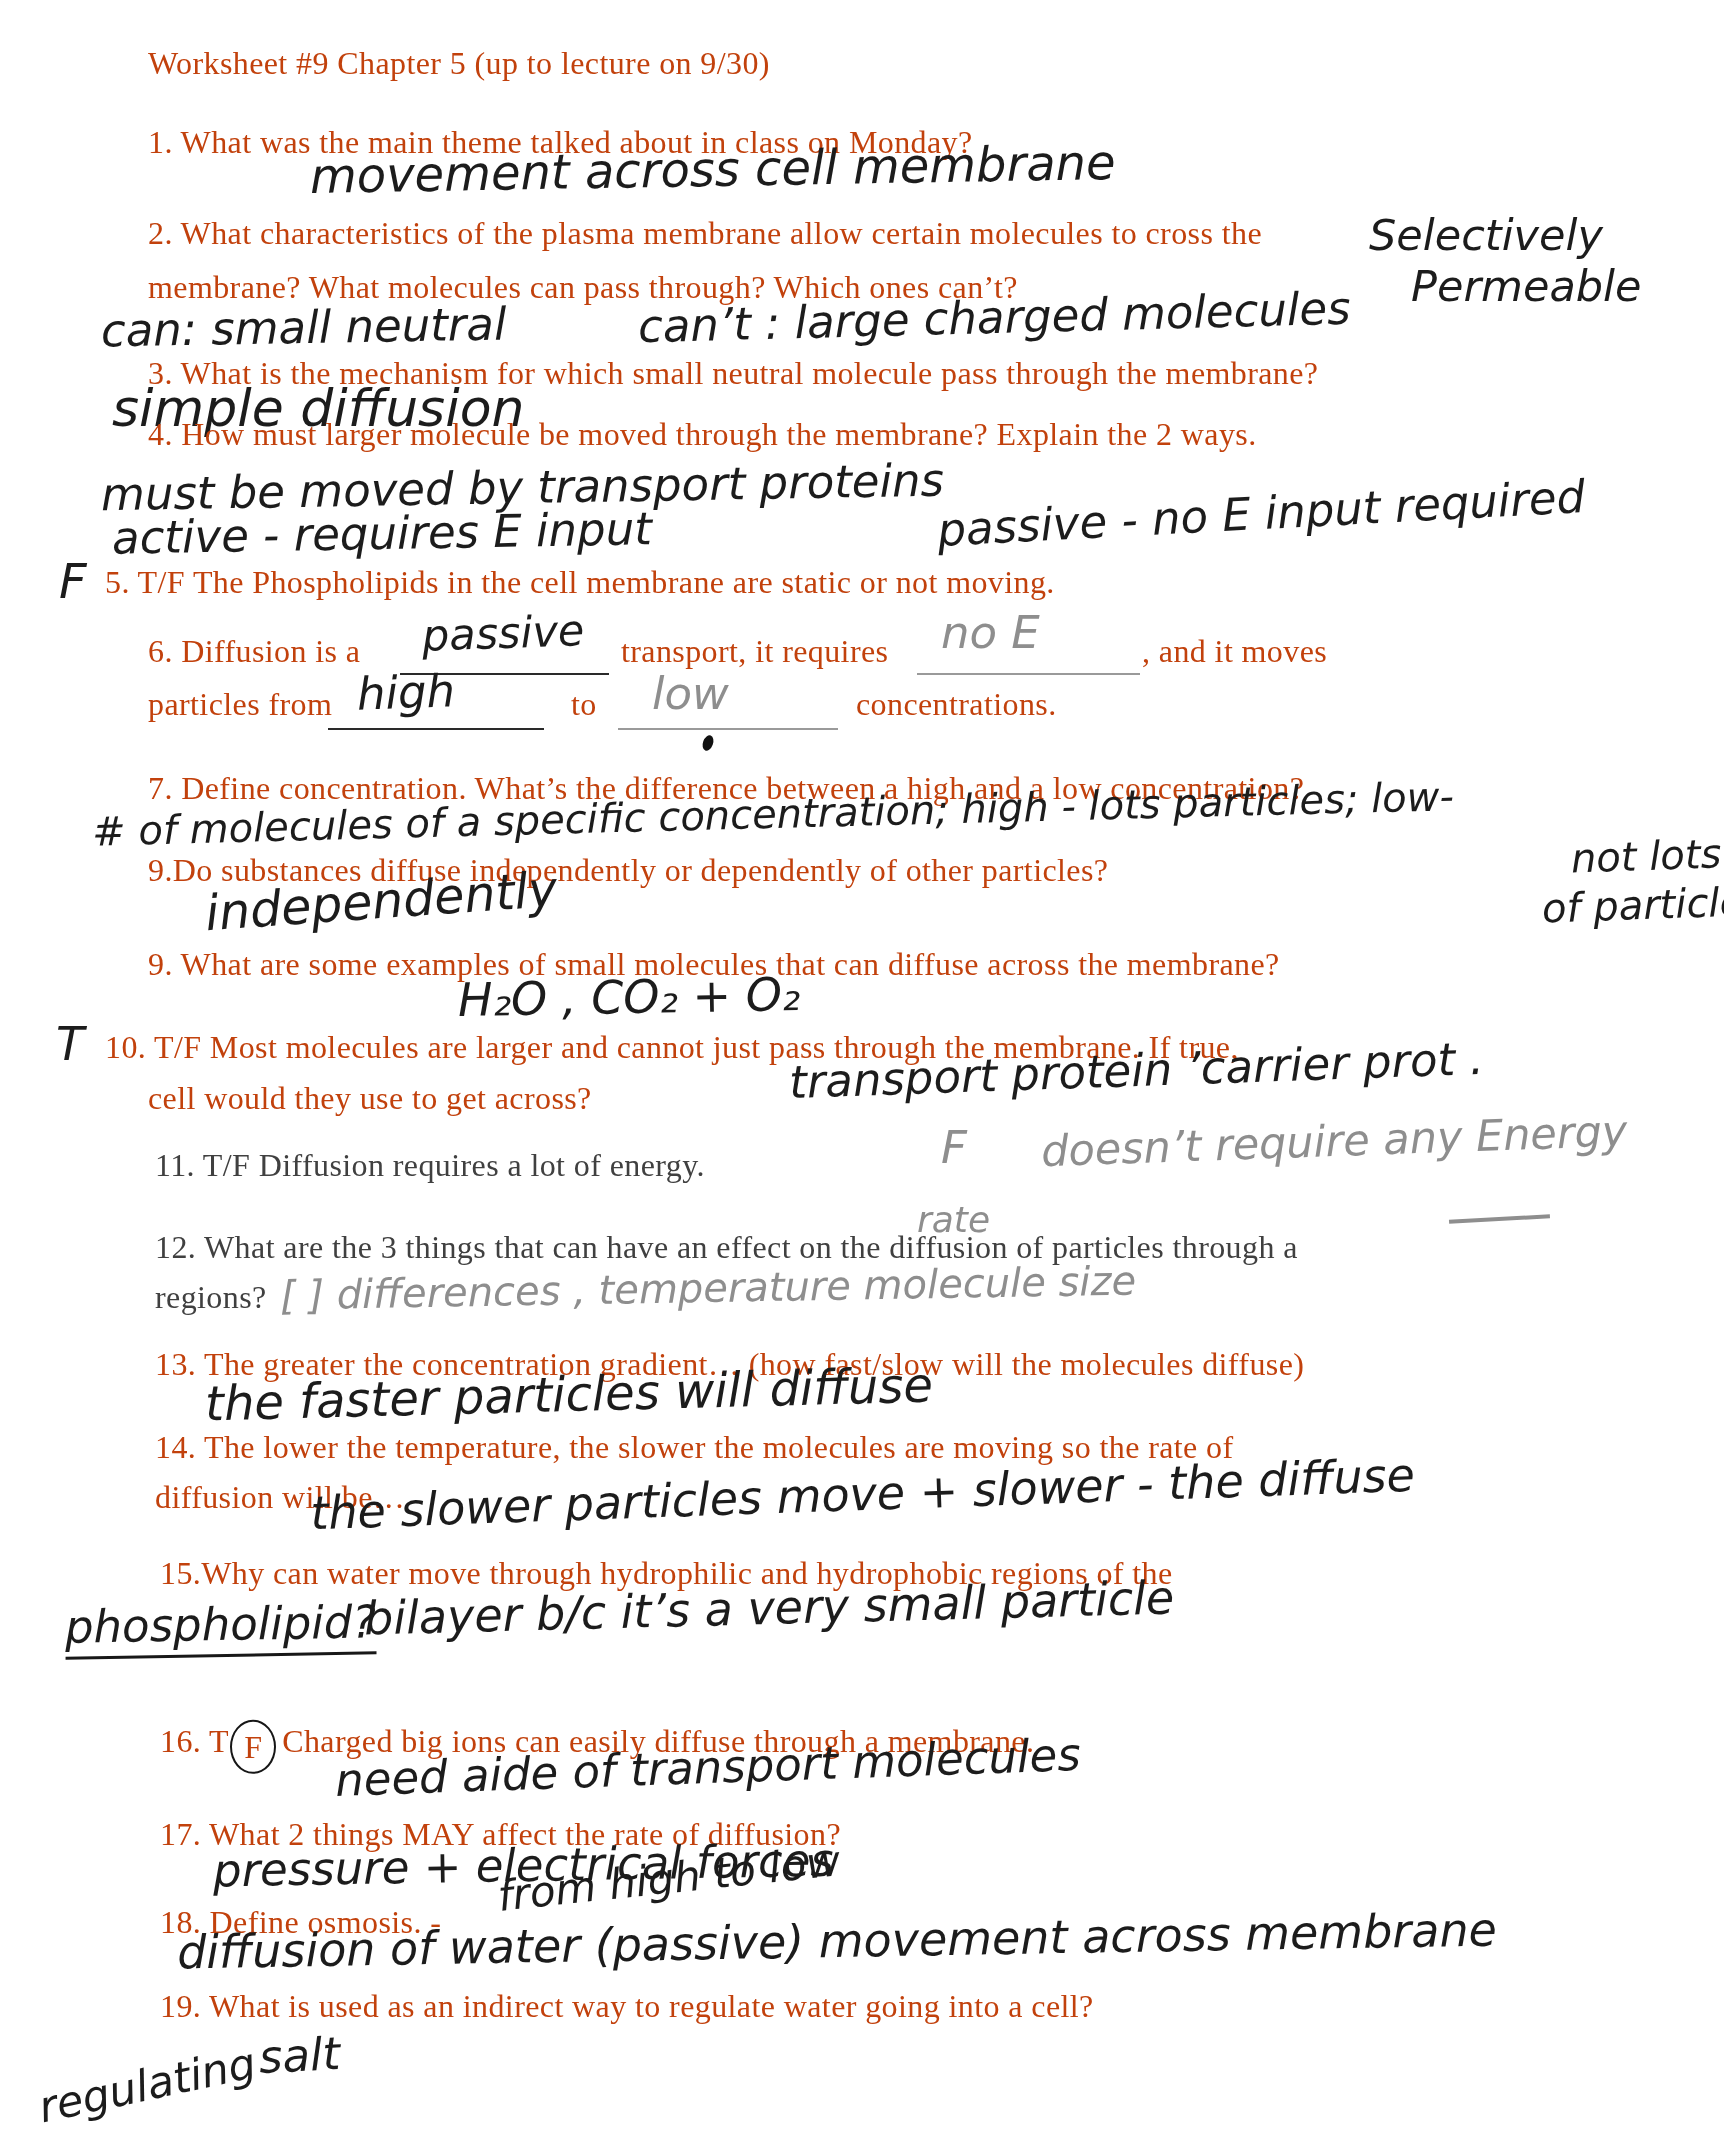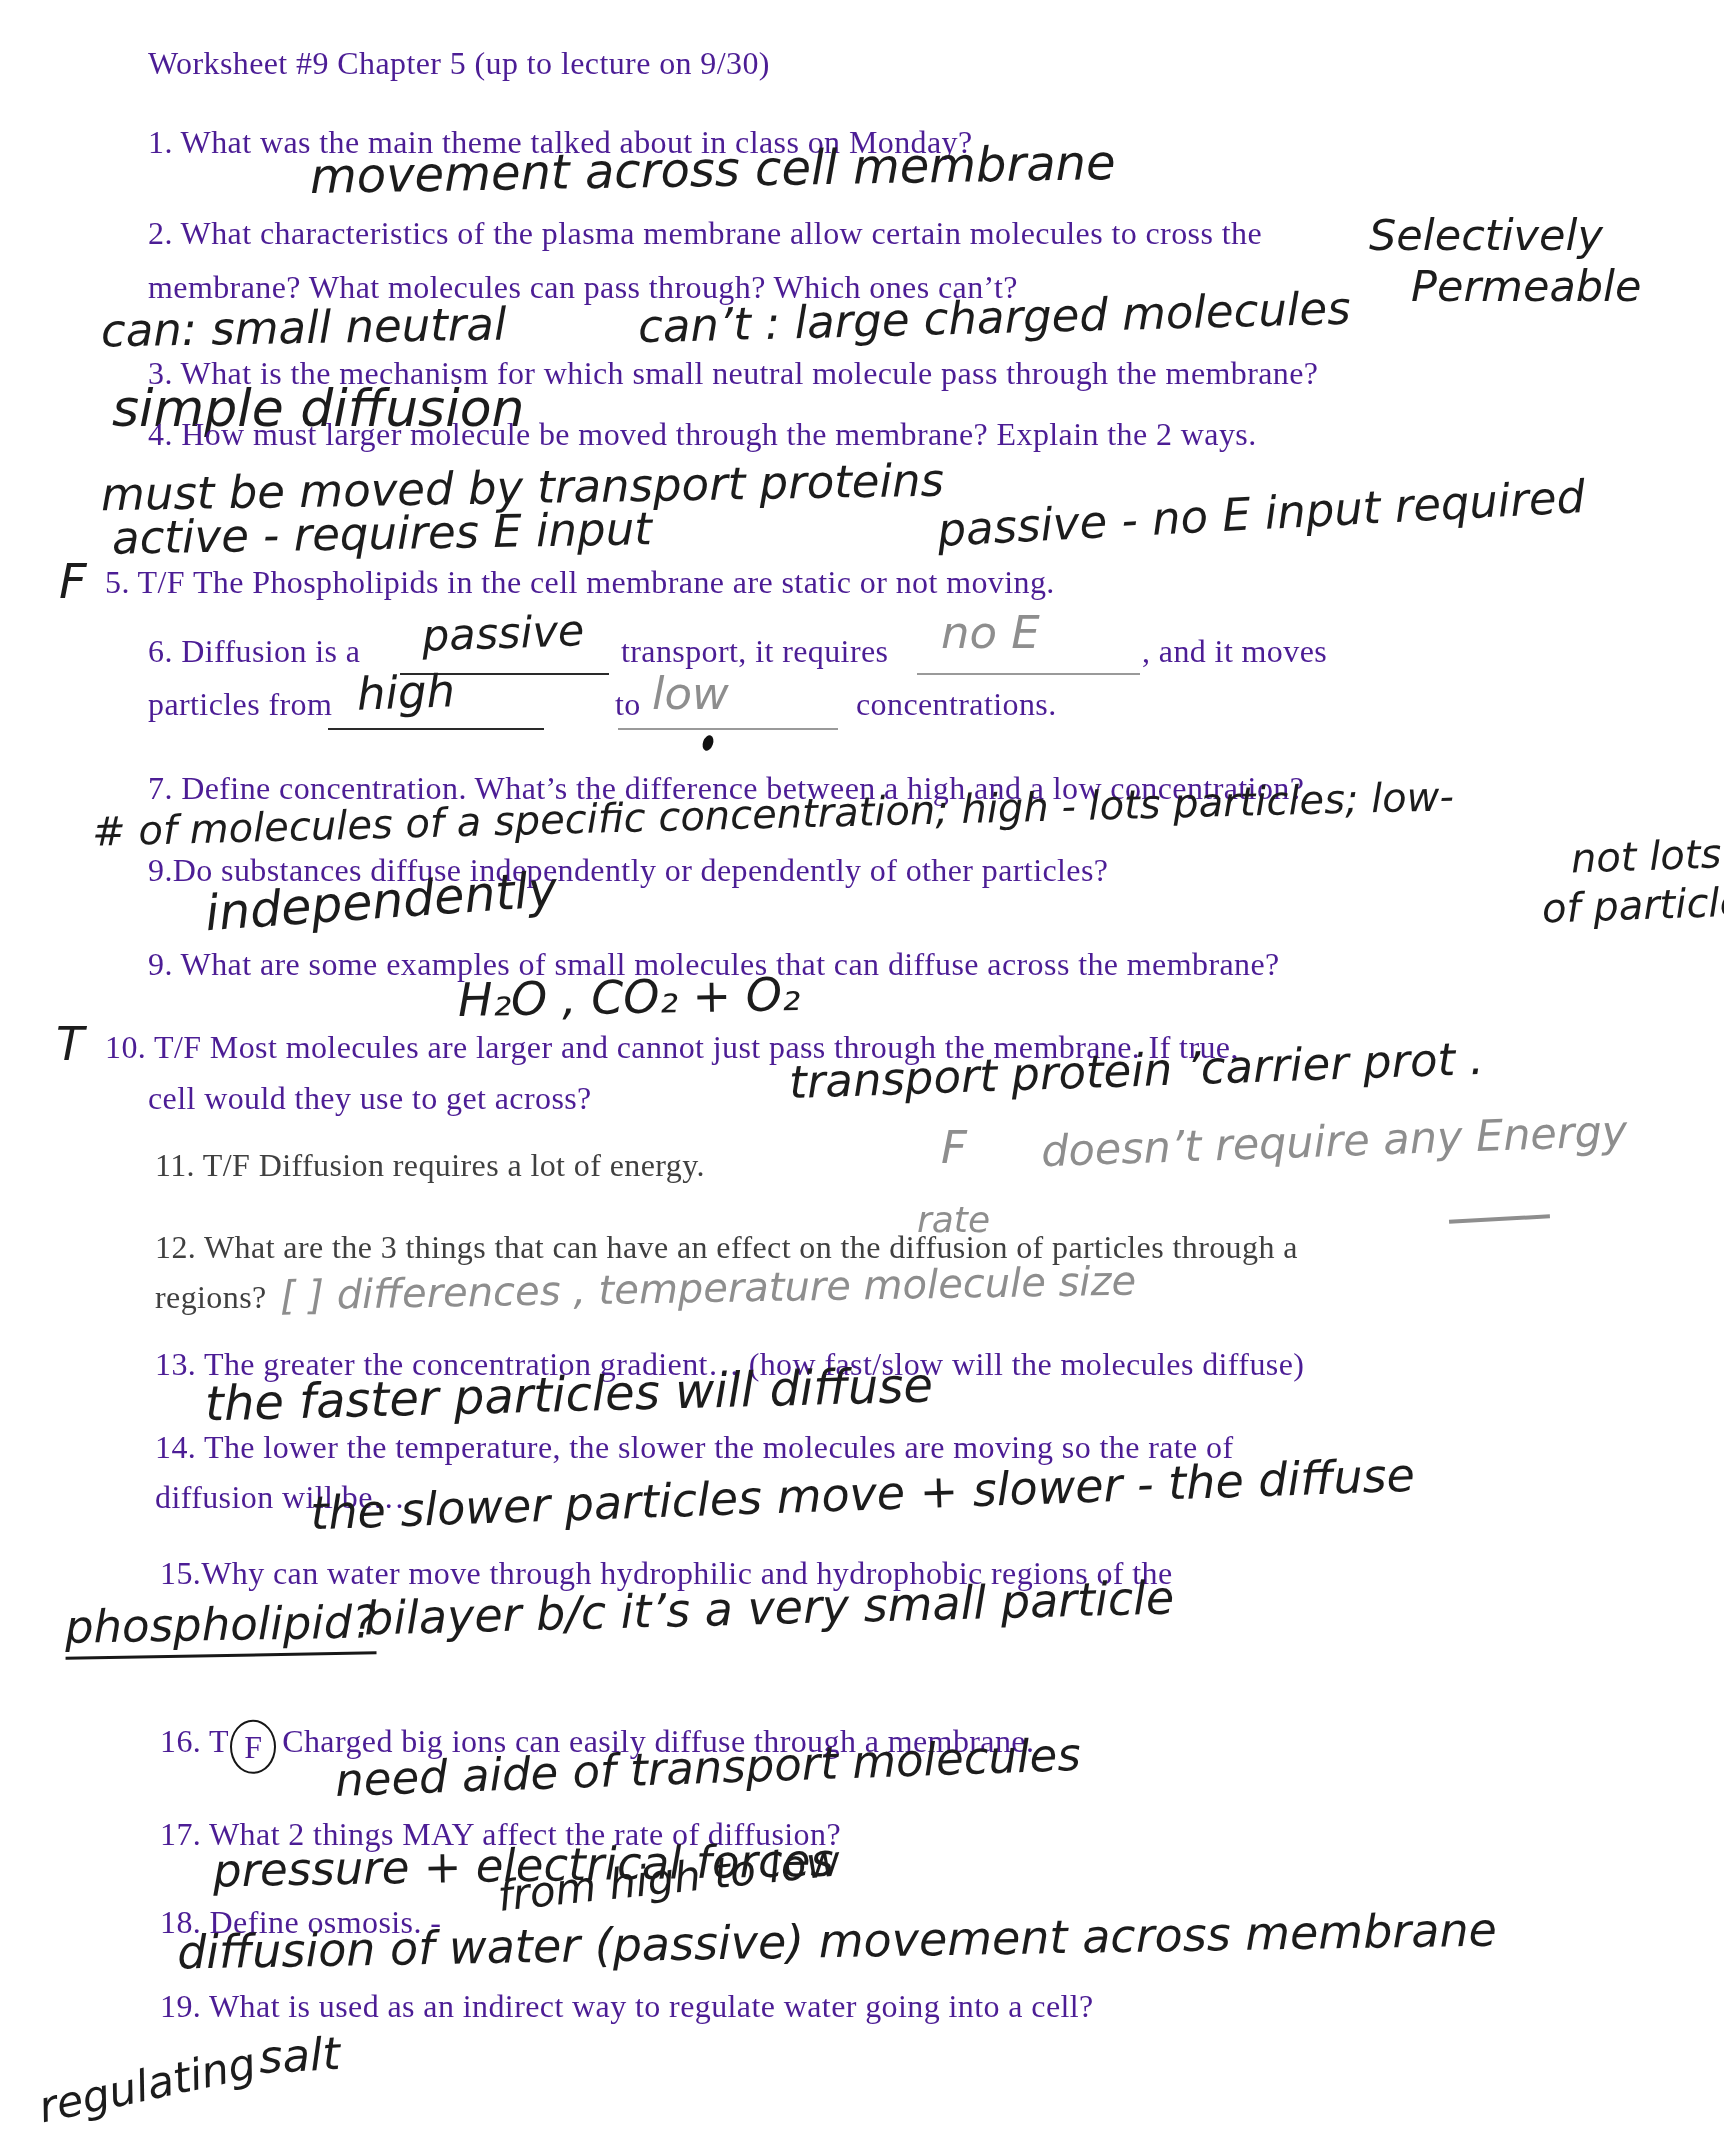--- a/index.html
+++ b/index.html
@@ -6,21 +6,21 @@
   .page{
     position:relative;
     width:1724px;height:2151px;
     background:#ffffff;
     overflow:hidden;
     font-family:"Liberation Serif", serif;
   }
   .printed{
     position:absolute;
     font-size:32px;
-    color:#4c1d95;
+    color:#c2410c;
     white-space:nowrap;
     letter-spacing:0.4px;
   }
   .printed.light{color:#404040;}
   .hand{
     position:absolute;
     font-family:"DejaVu Sans", sans-serif;
     font-style:italic;
     color:#1c1c1c;
     white-space:nowrap;
@@ -83,21 +83,21 @@
   <div class="blank" style="left:400px;top:673px;width:209px;"></div>
   <div class="hand" style="left:422px;top:611px;font-size:43px;transform:rotate(-2deg);">passive</div>
   <div class="printed" style="left:621px;top:633px;">transport, it requires</div>
   <div class="blank graybar" style="left:917px;top:673px;width:223px;"></div>
   <div class="hand pencil" style="left:941px;top:609px;font-size:45px;">no E</div>
   <div class="printed" style="left:1142px;top:633px;">, and it moves</div>
 
   <div class="printed" style="left:148px;top:686px;">particles from</div>
   <div class="blank" style="left:328px;top:728px;width:216px;"></div>
   <div class="hand" style="left:357px;top:669px;font-size:45px;transform:rotate(-2deg);">high</div>
-  <div class="printed" style="left:571px;top:686px;margin-left:44px;">to</div>
+  <div class="printed" style="left:571px;top:686px;">to</div>
   <div class="blank graybar" style="left:618px;top:728px;width:220px;"></div>
   <div class="hand pencil" style="left:652px;top:670px;font-size:45px;">low</div>
   <div class="printed" style="left:856px;top:686px;">concentrations.</div>
   <div class="dot" style="left:703px;top:735px;"></div>
 
   <div class="printed" style="left:148px;top:770px;">7.  Define concentration.  What’s the difference between a high and a low concentration?</div>
   <div class="hand" style="left:92px;top:793px;font-size:40px;transform:rotate(-1.5deg);"># of molecules of a specific concentration;  high - lots particles; low-</div>
   <div class="hand" style="left:1571px;top:835px;font-size:40px;transform:rotate(-2deg);">not lots</div>
   <div class="hand" style="left:1542px;top:884px;font-size:40px;transform:rotate(-2deg);">of particle</div>
 

